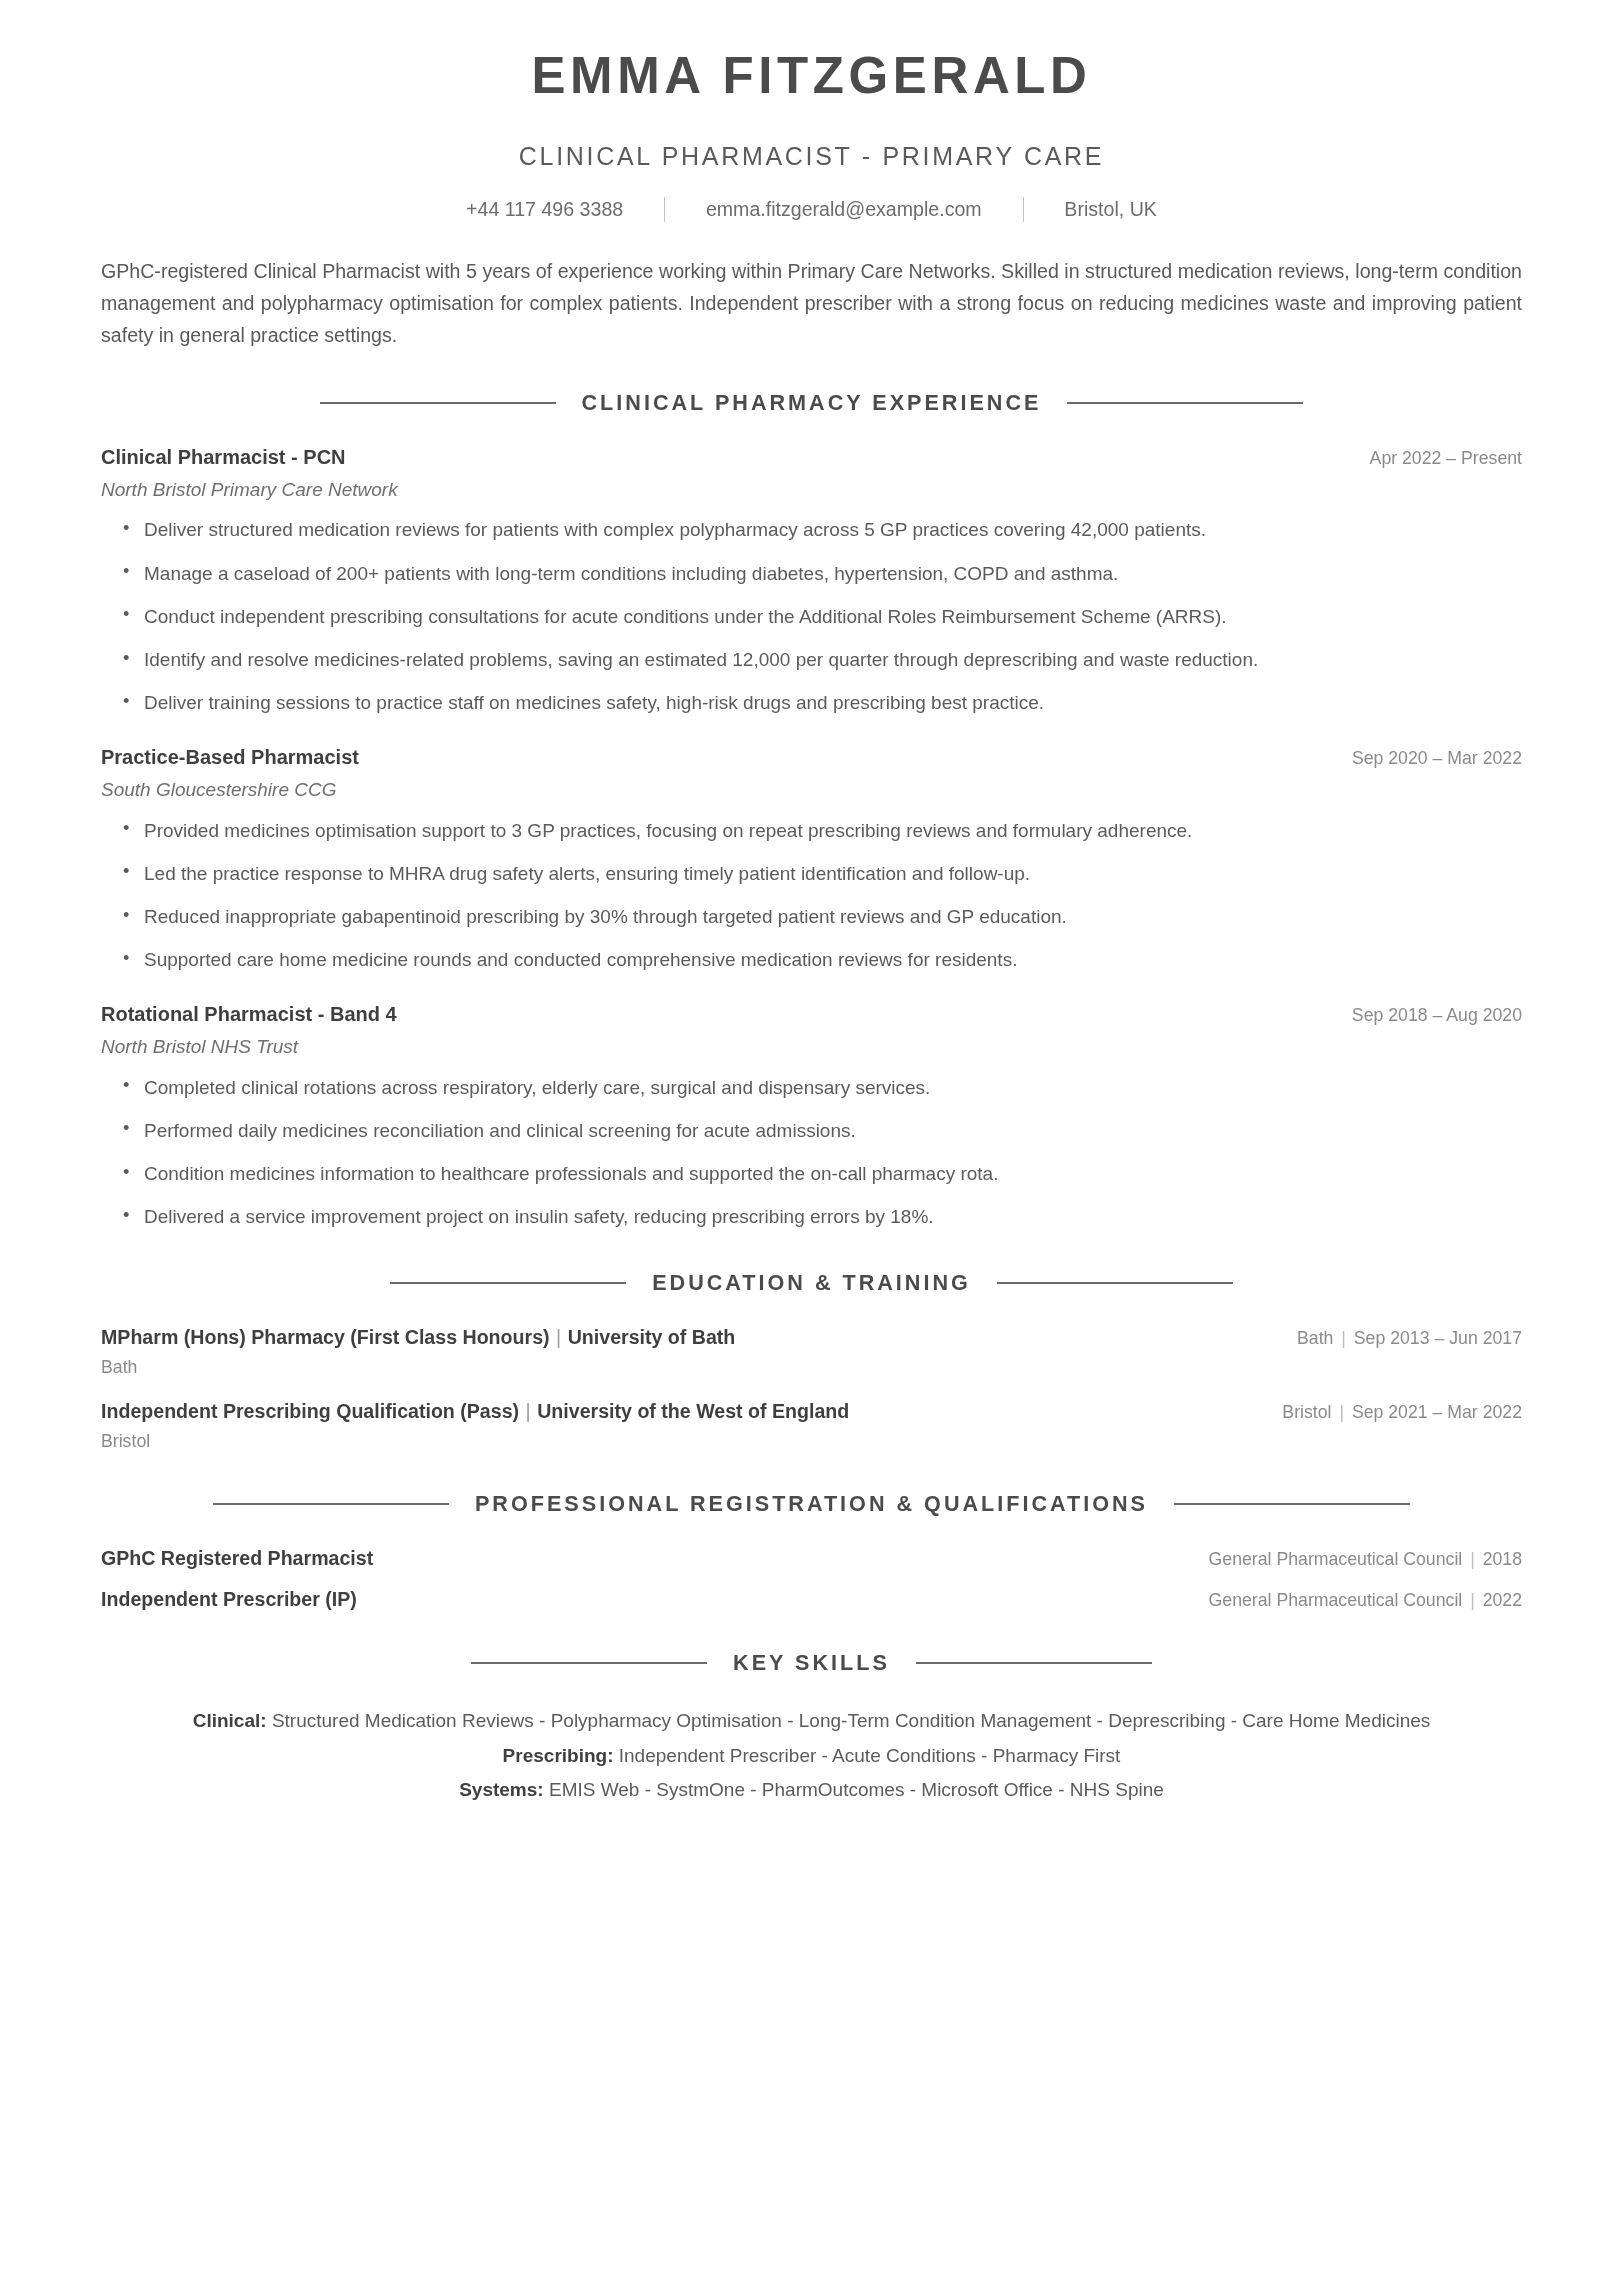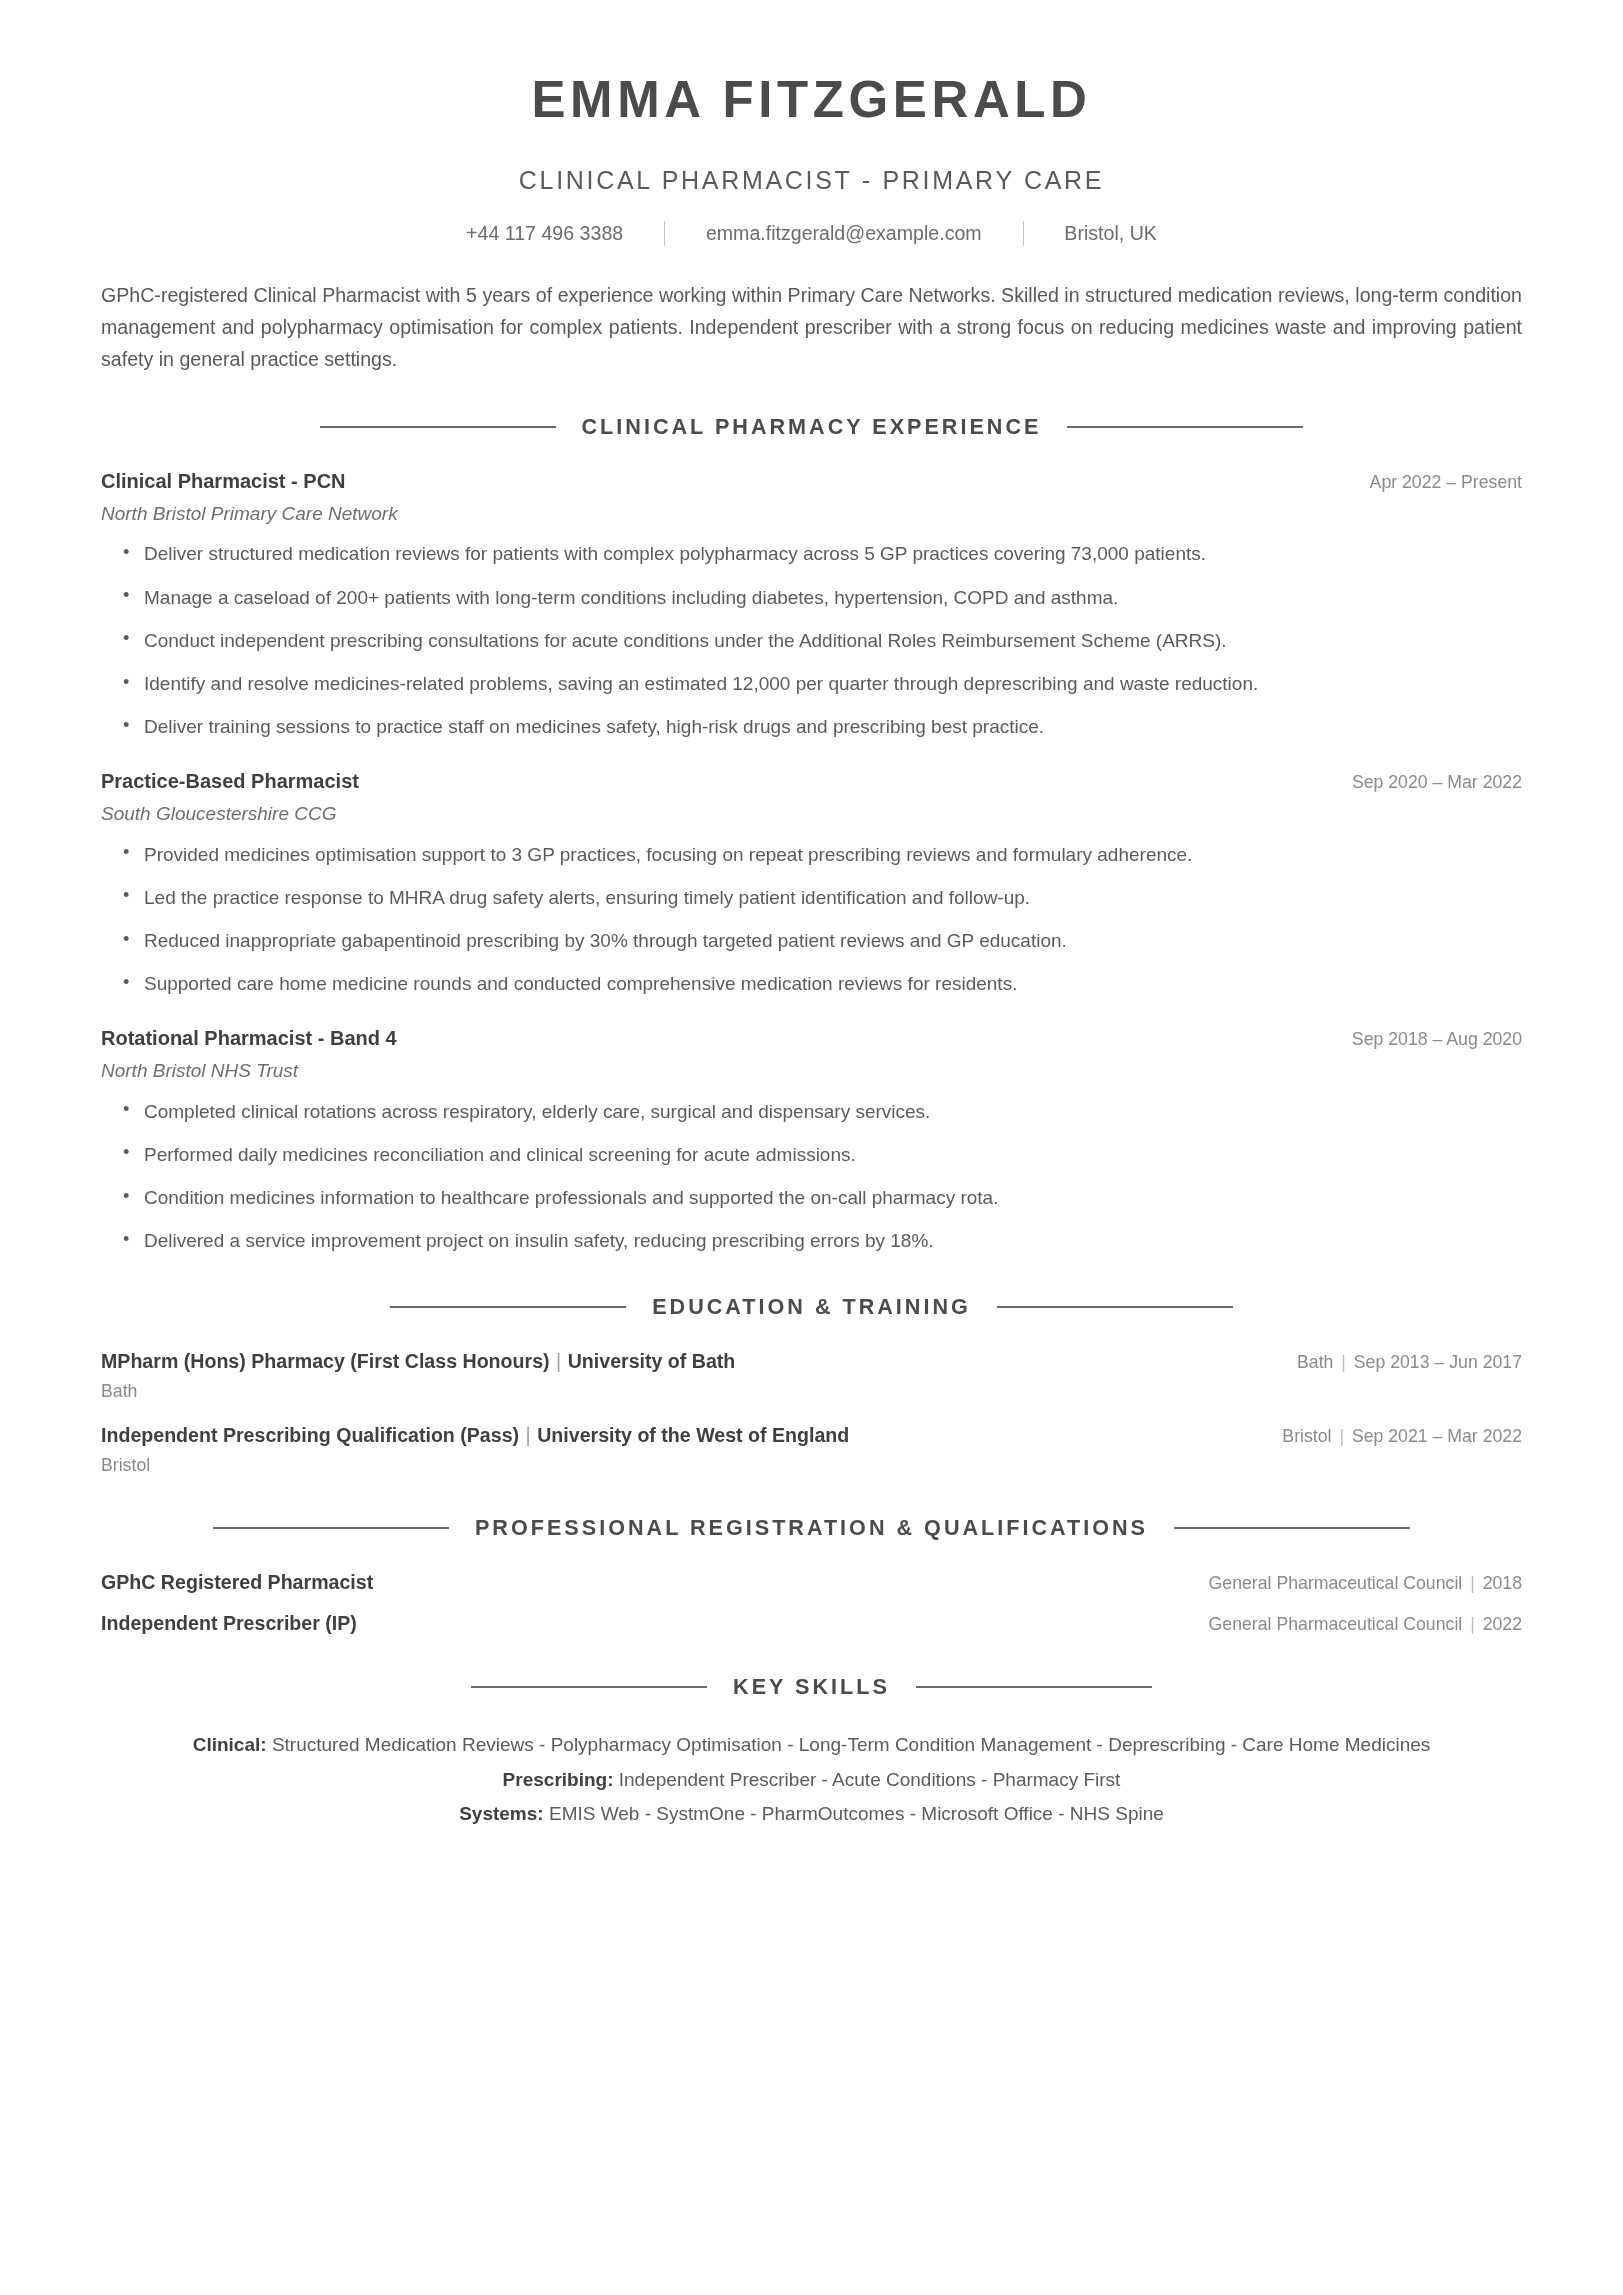--- a/index.html
+++ b/index.html
@@ -15,21 +15,21 @@
     width: 1623px;
     height: 2295px;
     background: #ffffff;
     box-sizing: border-box;
     padding: 0 101px;
     position: relative;
     overflow: hidden;
   }
 
   
-  .header { padding-top: 73px; text-align: center; }
+  .header { padding-top: 49px; text-align: center; }
   .name {
     font-size: 51px;
     font-weight: 700;
     letter-spacing: 4.6px;
     color: #4b4b4b;
     line-height: 1.04;
     margin: 0;
   }
   .headline {
     margin-top: 40px;
@@ -225,21 +225,21 @@
       <div class="rule"></div>
     </div>
 
     <div class="job">
       <div class="job-row">
         <div class="job-title">Clinical Pharmacist - PCN</div>
         <div class="job-date">Apr 2022 – Present</div>
       </div>
       <div class="job-org">North Bristol Primary Care Network</div>
       <ul class="bullets">
-        <li>Deliver structured medication reviews for patients with complex polypharmacy across 5 GP practices covering 73,000 patients.</li>
+        <li>Deliver structured medication reviews for patients with complex polypharmacy across 5 GP practices covering 42,000 patients.</li>
         <li>Manage a caseload of 200+ patients with long-term conditions including diabetes, hypertension, COPD and asthma.</li>
         <li>Conduct independent prescribing consultations for acute conditions under the Additional Roles Reimbursement Scheme (ARRS).</li>
         <li>Identify and resolve medicines-related problems, saving an estimated 12,000 per quarter through deprescribing and waste reduction.</li>
         <li>Deliver training sessions to practice staff on medicines safety, high-risk drugs and prescribing best practice.</li>
       </ul>
     </div>
 
     <div class="job">
       <div class="job-row">
         <div class="job-title">Practice-Based Pharmacist</div>

